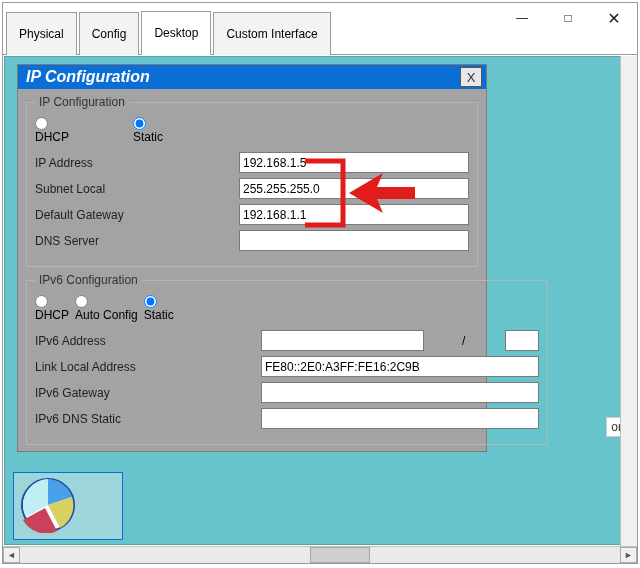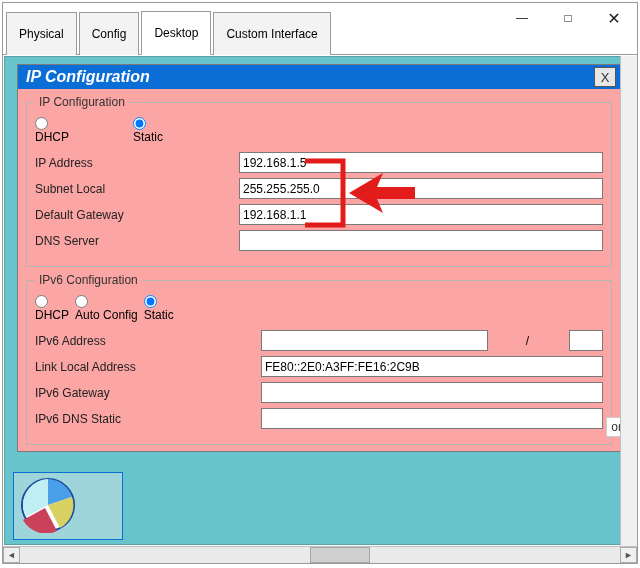--- a/index.html
+++ b/index.html
@@ -14,21 +14,21 @@
   .titlebar .spacer { flex: 1; }
   .tbtn { width: 46px; height: 30px; display: flex; align-items: center; justify-content: center; font-family: inherit; color:#222; }
   .tbtn.close { font-size: 16px; }
 
   .tabs { height: 22px; display: flex; align-items: flex-end; padding-left: 3px; background: #fff; border-bottom: 1px solid #9a9a9a; }
   .tab { padding: 14px 12px; border: 1px solid #9a9a9a; border-bottom: none; background: #f3f3f3; font-size: 12px; margin-right: 2px; position: relative; top: 1px; }
   .tab.active { background: #fff; top: 1px; border-bottom: 1px solid #fff; }
 
   .client { position: absolute; left: 1px; right: 1px; top: 53px; bottom: 18px; background: #67c4cc; border: 1px solid #5aa0a5; }
 
-  .app-win { position: absolute; left: 12px; top: 7px; width: 604px; background: #fca5a5; border: 1px solid #7a7a7a; }
+  .app-win { position: absolute; left: 12px; top: 7px; width: 470px; background: #a3a3a3; border: 1px solid #7a7a7a; }
   .app-titlebar { height: 24px; background: linear-gradient(#0a6ed6, #0a6ed6); color: #fff; display:flex; align-items:center; padding: 0 4px 0 8px; font-size: 16px; font-weight: bold; font-style: italic; }
   .app-titlebar .tspace { flex:1; }
   .app-close { width: 22px; height: 20px; border: 1px solid #555; background: #e7e7e7; color:#333; display:flex; align-items:center; justify-content:center; font-size:13px; font-weight:normal; font-style:normal; }
 
   fieldset { border: 1px solid #b5b5b5; margin: 6px 8px; padding: 6px 8px 10px 8px; }
   fieldset legend { font-size: 12px; color: #333; padding: 0 4px; }
 
   .row { display:flex; align-items:center; margin: 5px 0; gap: 36px; }
   .radios { display:flex; gap: 22px; margin: 2px 0 8px 0; }
   .radios label { display:flex; align-items:flex-start; font-size:12px;flex-direction:column; }

